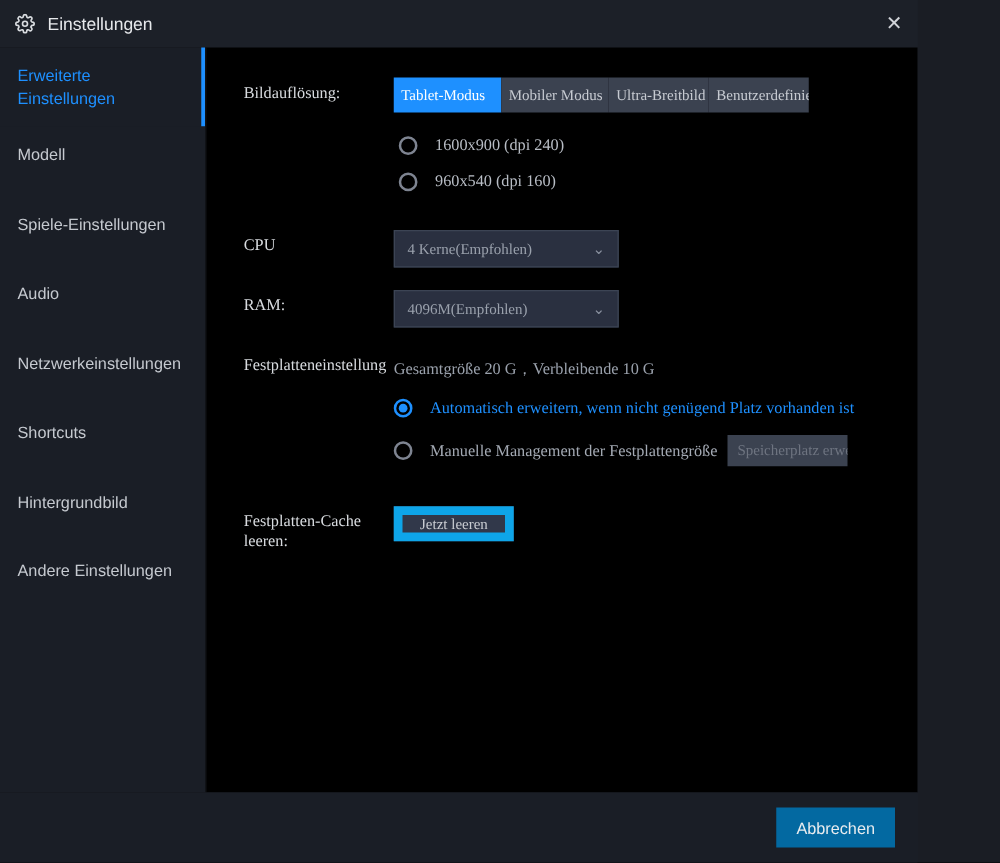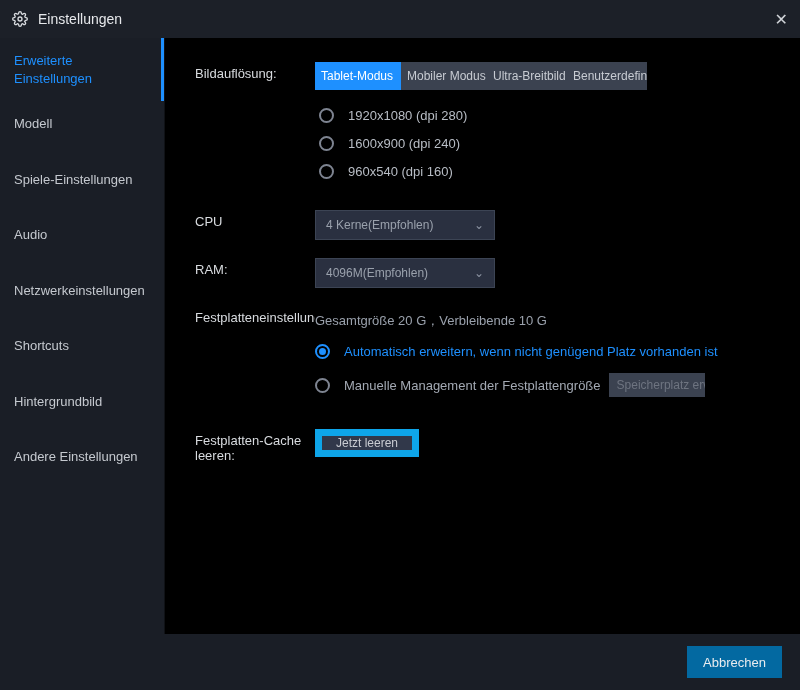--- a/index.html
+++ b/index.html
@@ -3,42 +3,42 @@
 <meta charset="utf-8">
 <style>
   * { box-sizing: border-box; margin: 0; padding: 0; }
   html, body { width: 800px; height: 690px; overflow: hidden; }
   body {
     font-family: "Segoe UI", Tahoma, sans-serif;
     font-size: 13px;
     background: #1a1d24;
     color: #c8cdd4;
   }
-  .window { width: 800px; height: 690px; background: #1c2028; display: flex; flex-direction: column; }
+  .window { width: 734px; height: 690px; background: #1c2028; display: flex; flex-direction: column; }
   .titlebar {
     height: 38px; display: flex; align-items: center; padding: 0 12px;
     background: #1c2028; color: #e6e8eb;
   }
   .titlebar .gear { width: 16px; height: 16px; margin-right: 10px; display:flex; align-items:center; justify-content:center;}
   .titlebar .title { flex: 1; font-size: 14px; }
   .titlebar .close { width: 32px; text-align: right; color: #d0d3d8; font-size: 16px; cursor: pointer; }
   .body { flex: 1; display: flex; background: #000000; }
   .sidebar {
     width: 165px; background: #1a1e26; display: flex; flex-direction: column;
     border-right: 1px solid #101216;
   }
   .side-item {
     padding: 14px 14px; color: #c5c9cf; cursor: pointer; font-size: 13px;
     line-height: 1.35;
   }
   .side-item.spaced { margin-top: 10px; }
   .side-item.active {
     color: #1e90ff; border-right: 3px solid #1e90ff; background: #1a1e26;
   }
-  .content { flex: 1; padding: 24px 12px 12px 30px; position: relative; overflow: hidden; }
+  .content { flex: 1; padding: 24px 12px 12px 30px; position: relative; overflow: hidden; font-family: Liberation Serif, serif; }
   .row { display: flex; margin-bottom: 18px; }
   .row .label { width: 120px; min-width:120px; color: #d8dbdf; font-size: 13px; padding-top: 4px; }
   .row .control { flex: 1; }
   .tabstrip { display: flex; }
   .tab {
     height: 28px; line-height: 28px; padding: 0 6px;
     background: #3b4250; color: #c7cbd2; font-size: 12px;
     white-space: nowrap; overflow: hidden;
   }
   .tab.active { background: #1e90ff; color: #fff; }
@@ -125,24 +125,20 @@
         <div class="control">
           <div class="tabstrip">
             <div class="tab active" style="width:86px">Tablet-Modus</div>
             <div class="tab" style="width:86px">Mobiler Modus</div>
             <div class="tab" style="width:80px">Ultra-Breitbild</div>
             <div class="tab" style="width:80px">Benutzerdefiniert</div>
           </div>
           <div class="radios">
             <div class="radio">
               <span class="radio-circle"></span>
-              <span>1920x1080  (dpi 280)</span>
-            </div>
-            <div class="radio">
-              <span class="radio-circle"></span>
               <span>1600x900  (dpi 240)</span>
             </div>
             <div class="radio">
               <span class="radio-circle"></span>
               <span>960x540  (dpi 160)</span>
             </div>
           </div>
         </div>
       </div>
 

